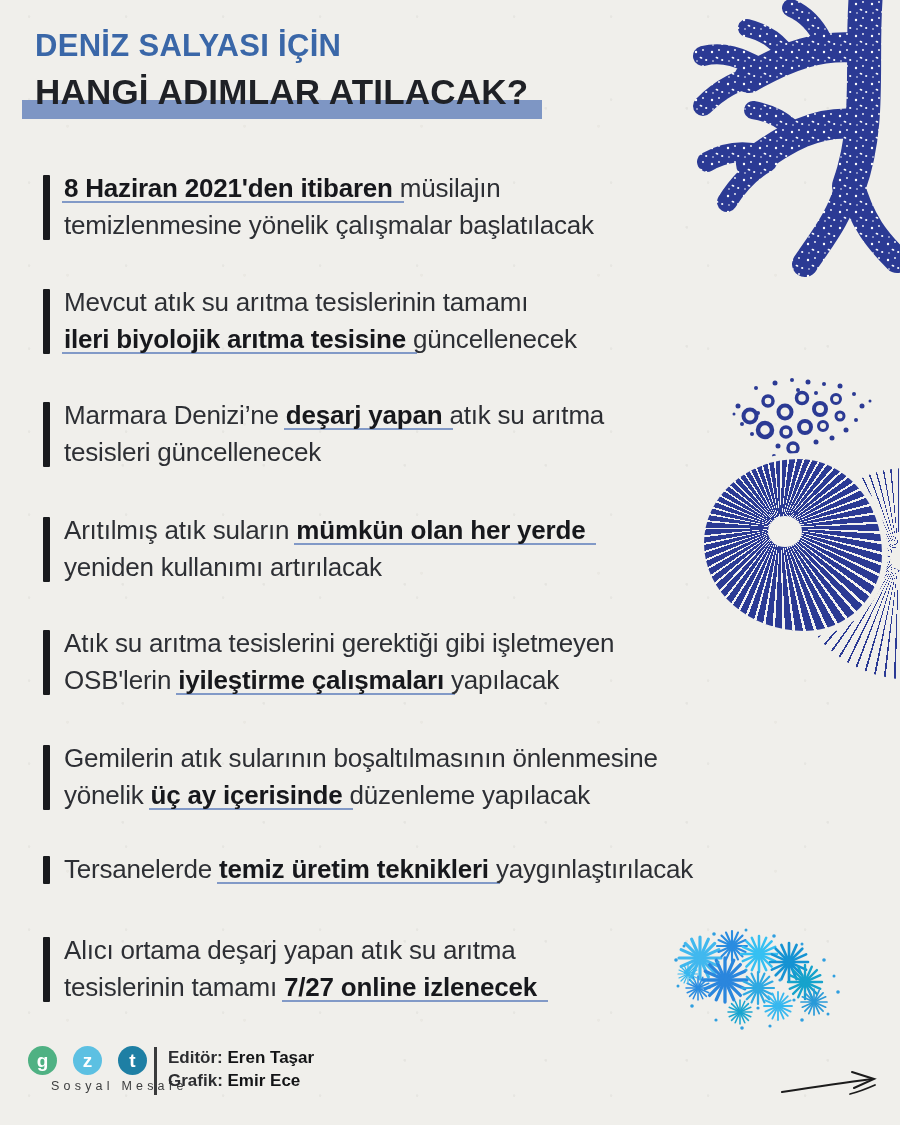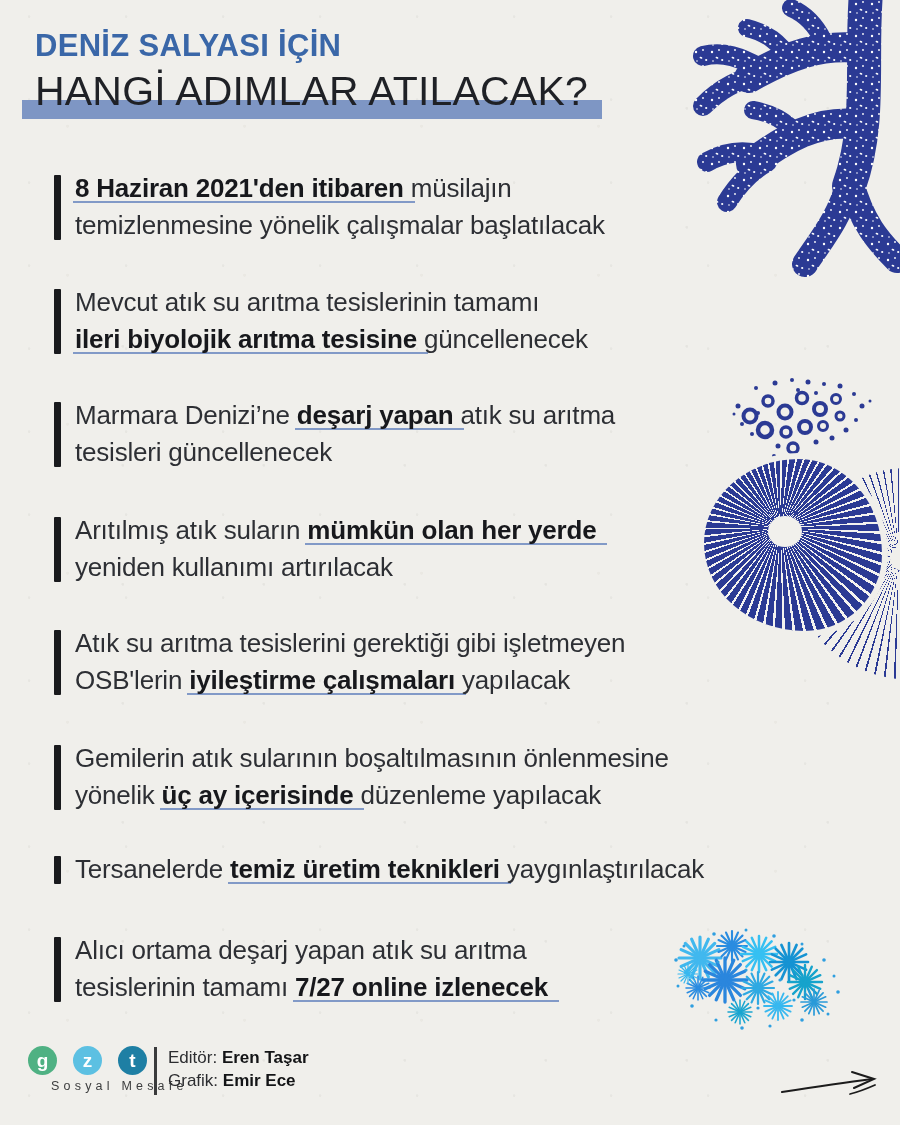--- a/index.html
+++ b/index.html
@@ -17,28 +17,28 @@
       #f0efeb;
   }
 
   
   .title-sub{
     position:absolute;left:35px;top:28px;
     font-size:31px;font-weight:bold;color:#3a67a8;letter-spacing:.3px;white-space:nowrap;
   }
   .title-main{
     position:absolute;left:22px;top:68px;
-    font-size:41px;line-height:47px;font-weight:normal;color:#1f2126;letter-spacing:.2px;
+    font-size:35px;line-height:47px;font-weight:bold;color:#1f2126;letter-spacing:.2px;
     white-space:nowrap;display:inline-block;padding:0 14px 4px 13px;
     background:linear-gradient(#7e96c4,#7e96c4) no-repeat left bottom/100% 19px;
   }
 
   
   .items{position:absolute;left:30px;top:0;right:0;}
-  .item{position:absolute;left:11px;display:flex;align-items:flex-start;padding-left:13px;}
+  .item{position:absolute;left:0;display:flex;align-items:flex-start;padding-left:13px;}
   .item:nth-child(1){top:170px}
   .item:nth-child(2){top:284px}
   .item:nth-child(3){top:397px}
   .item:nth-child(4){top:512px}
   .item:nth-child(5){top:625px}
   .item:nth-child(6){top:740px}
   .item:nth-child(7){top:851px}
   .item:nth-child(8){top:932px}
   .item .bar{width:7px;background:#191a1d;border-radius:1px;margin:5px 14px 4px 0;align-self:stretch;}
   .item .line{font-size:26px;line-height:37px;color:#2d2f34;letter-spacing:-.2px;white-space:nowrap;}
@@ -75,21 +75,21 @@
     color:#fff;font-size:19px;font-weight:bold;
     display:flex;align-items:center;justify-content:center;
   }
   .gzt .dot.g{background:#4fb183;}
   .gzt .dot.z{background:#5cc0e2;}
   .gzt .dot.t{background:#1e7fa4;}
   .gzt .tagline{margin-top:4px;font-size:12.5px;letter-spacing:4.2px;color:#3c3d3e;white-space:nowrap;margin-left:23px;}
   .footer-divider{position:absolute;left:154px;top:1047px;width:3px;height:48px;background:#3a3b3c;}
   .credits{position:absolute;left:168px;top:1046px;font-size:17px;line-height:23px;color:#1f2022;}
   .credits .row{white-space:nowrap;}
-  .credits .label{font-weight:normal;color:#2c2d30;text-align:center;}
+  .credits .label{font-weight:bold;color:#2c2d30;text-align:center;}
   .credits .name{font-weight:bold;color:#131416;margin-top:15px;}
 </style>
 </head>
 <body>
 
 <div class="page">
 
   <div class="title-sub">DENİZ SALYASI İÇİN</div>
   <div class="title-main">HANGİ ADIMLAR ATILACAK?</div>
 

